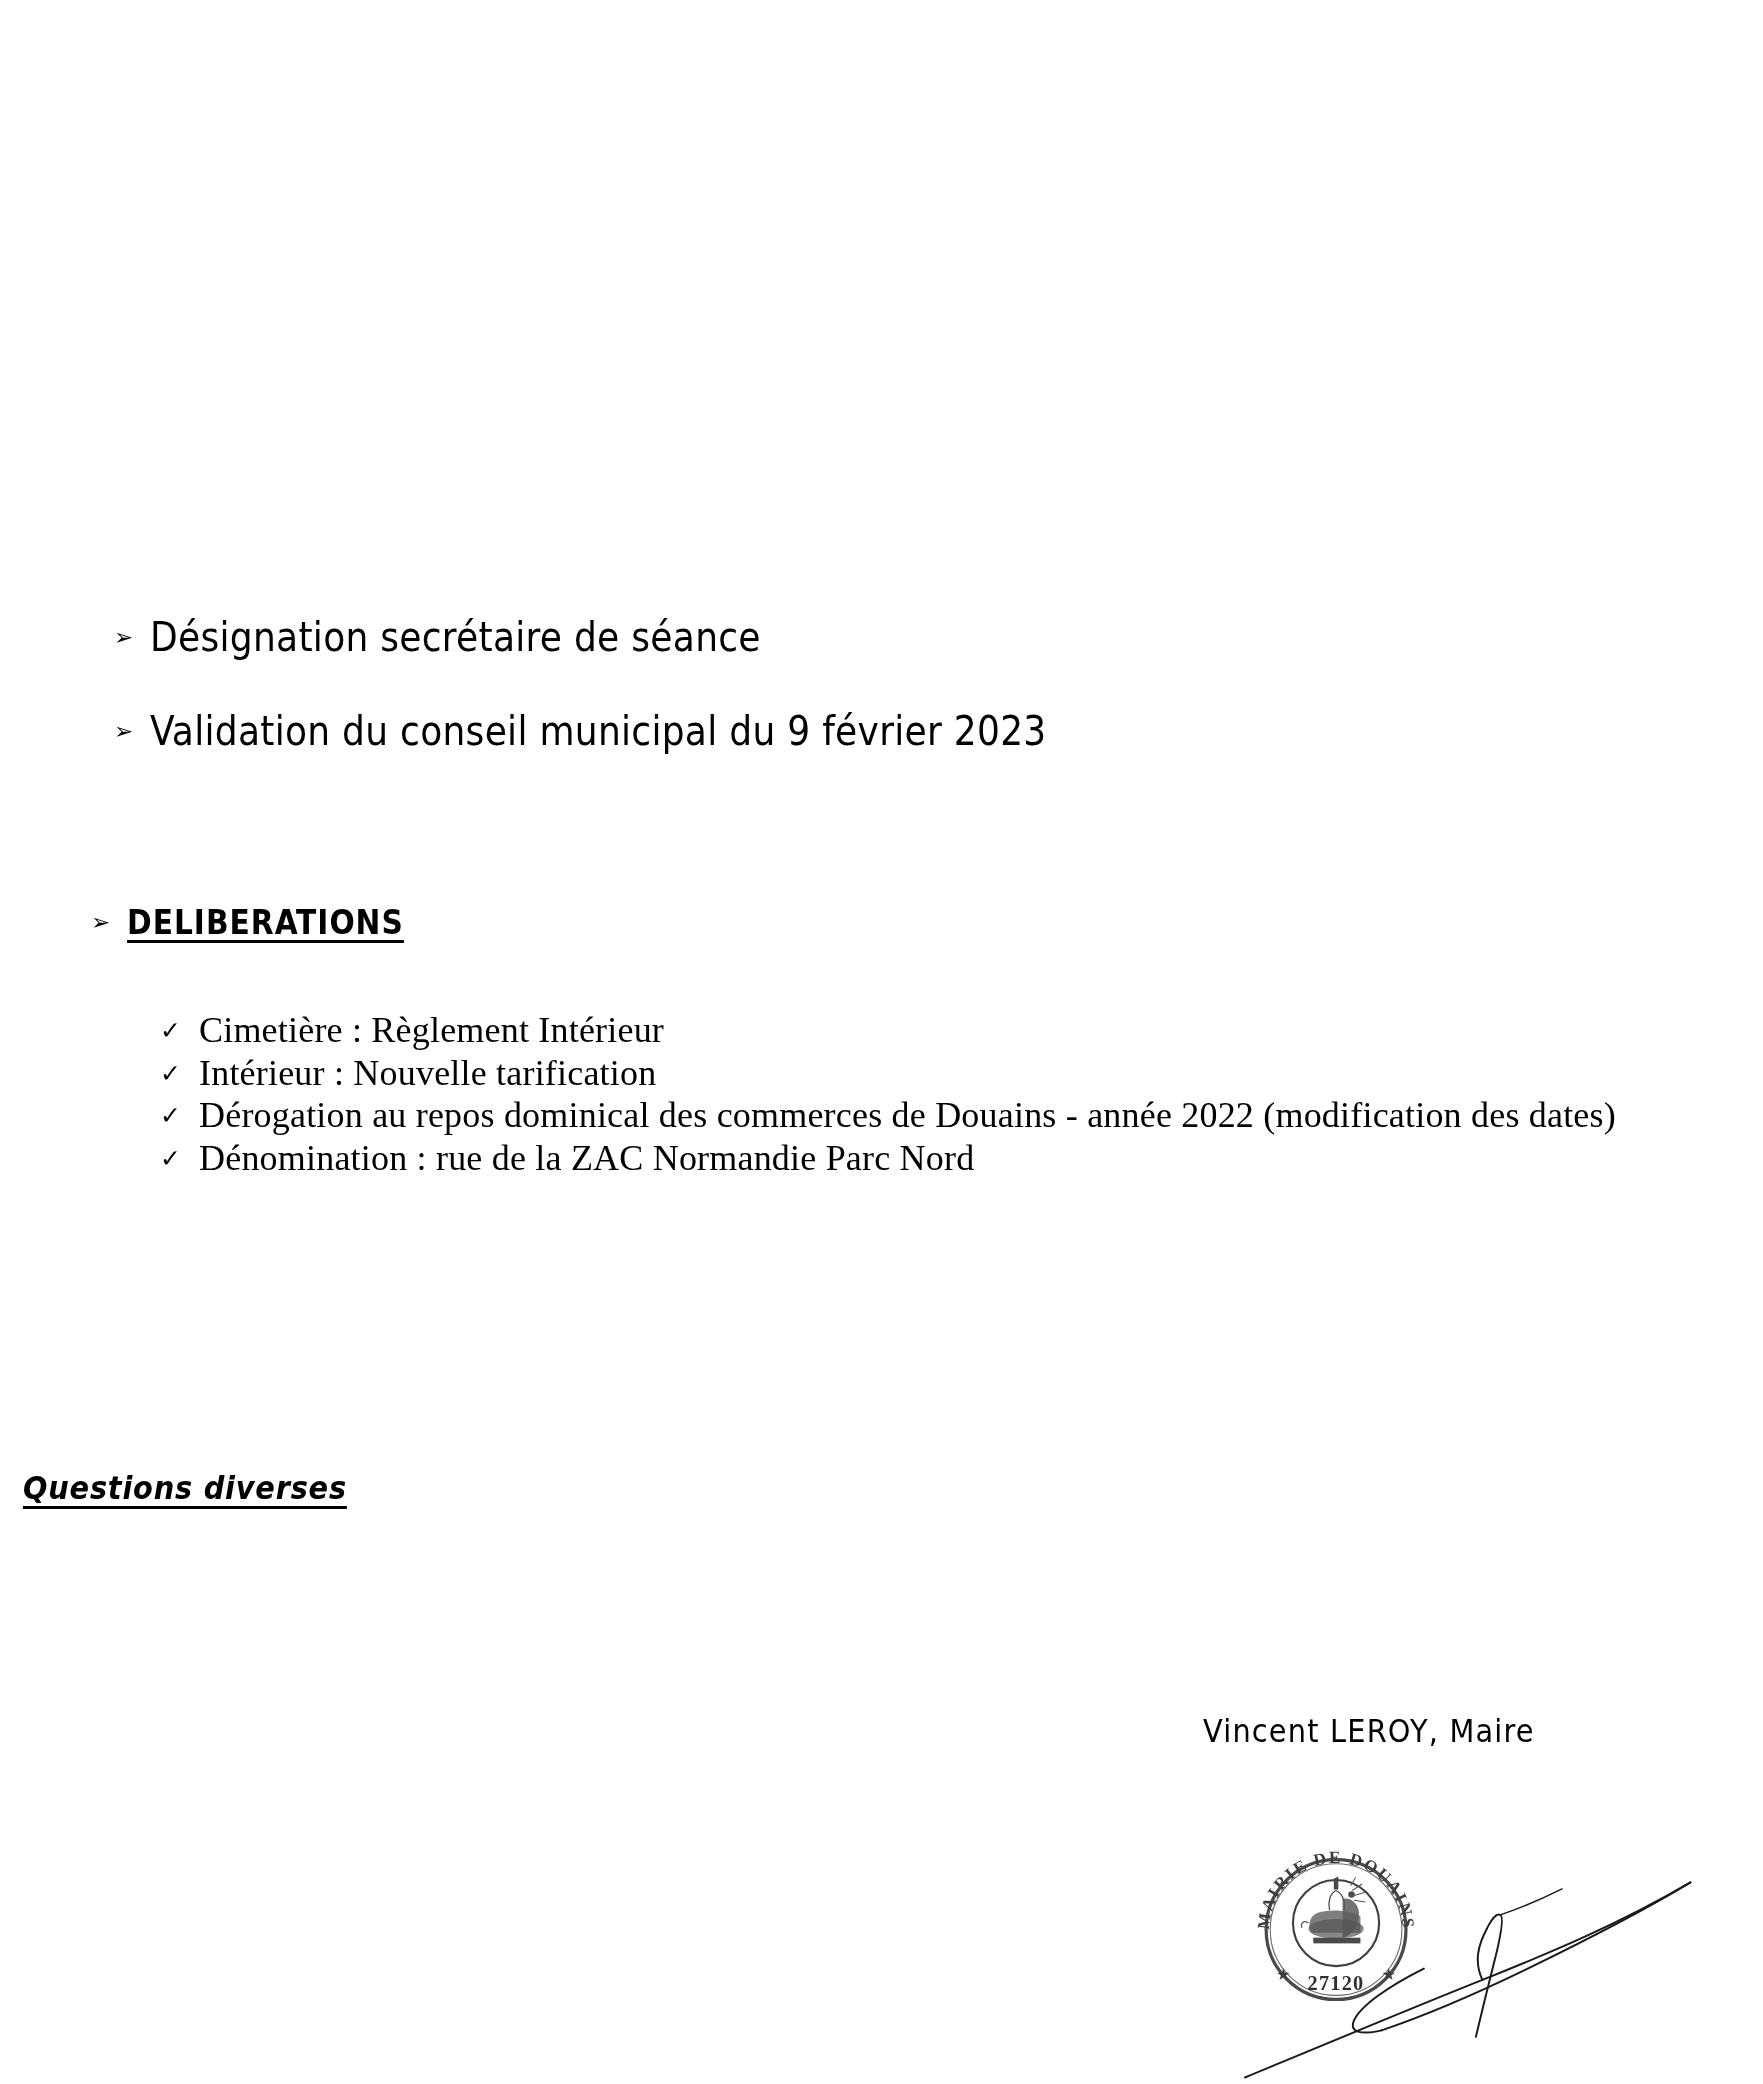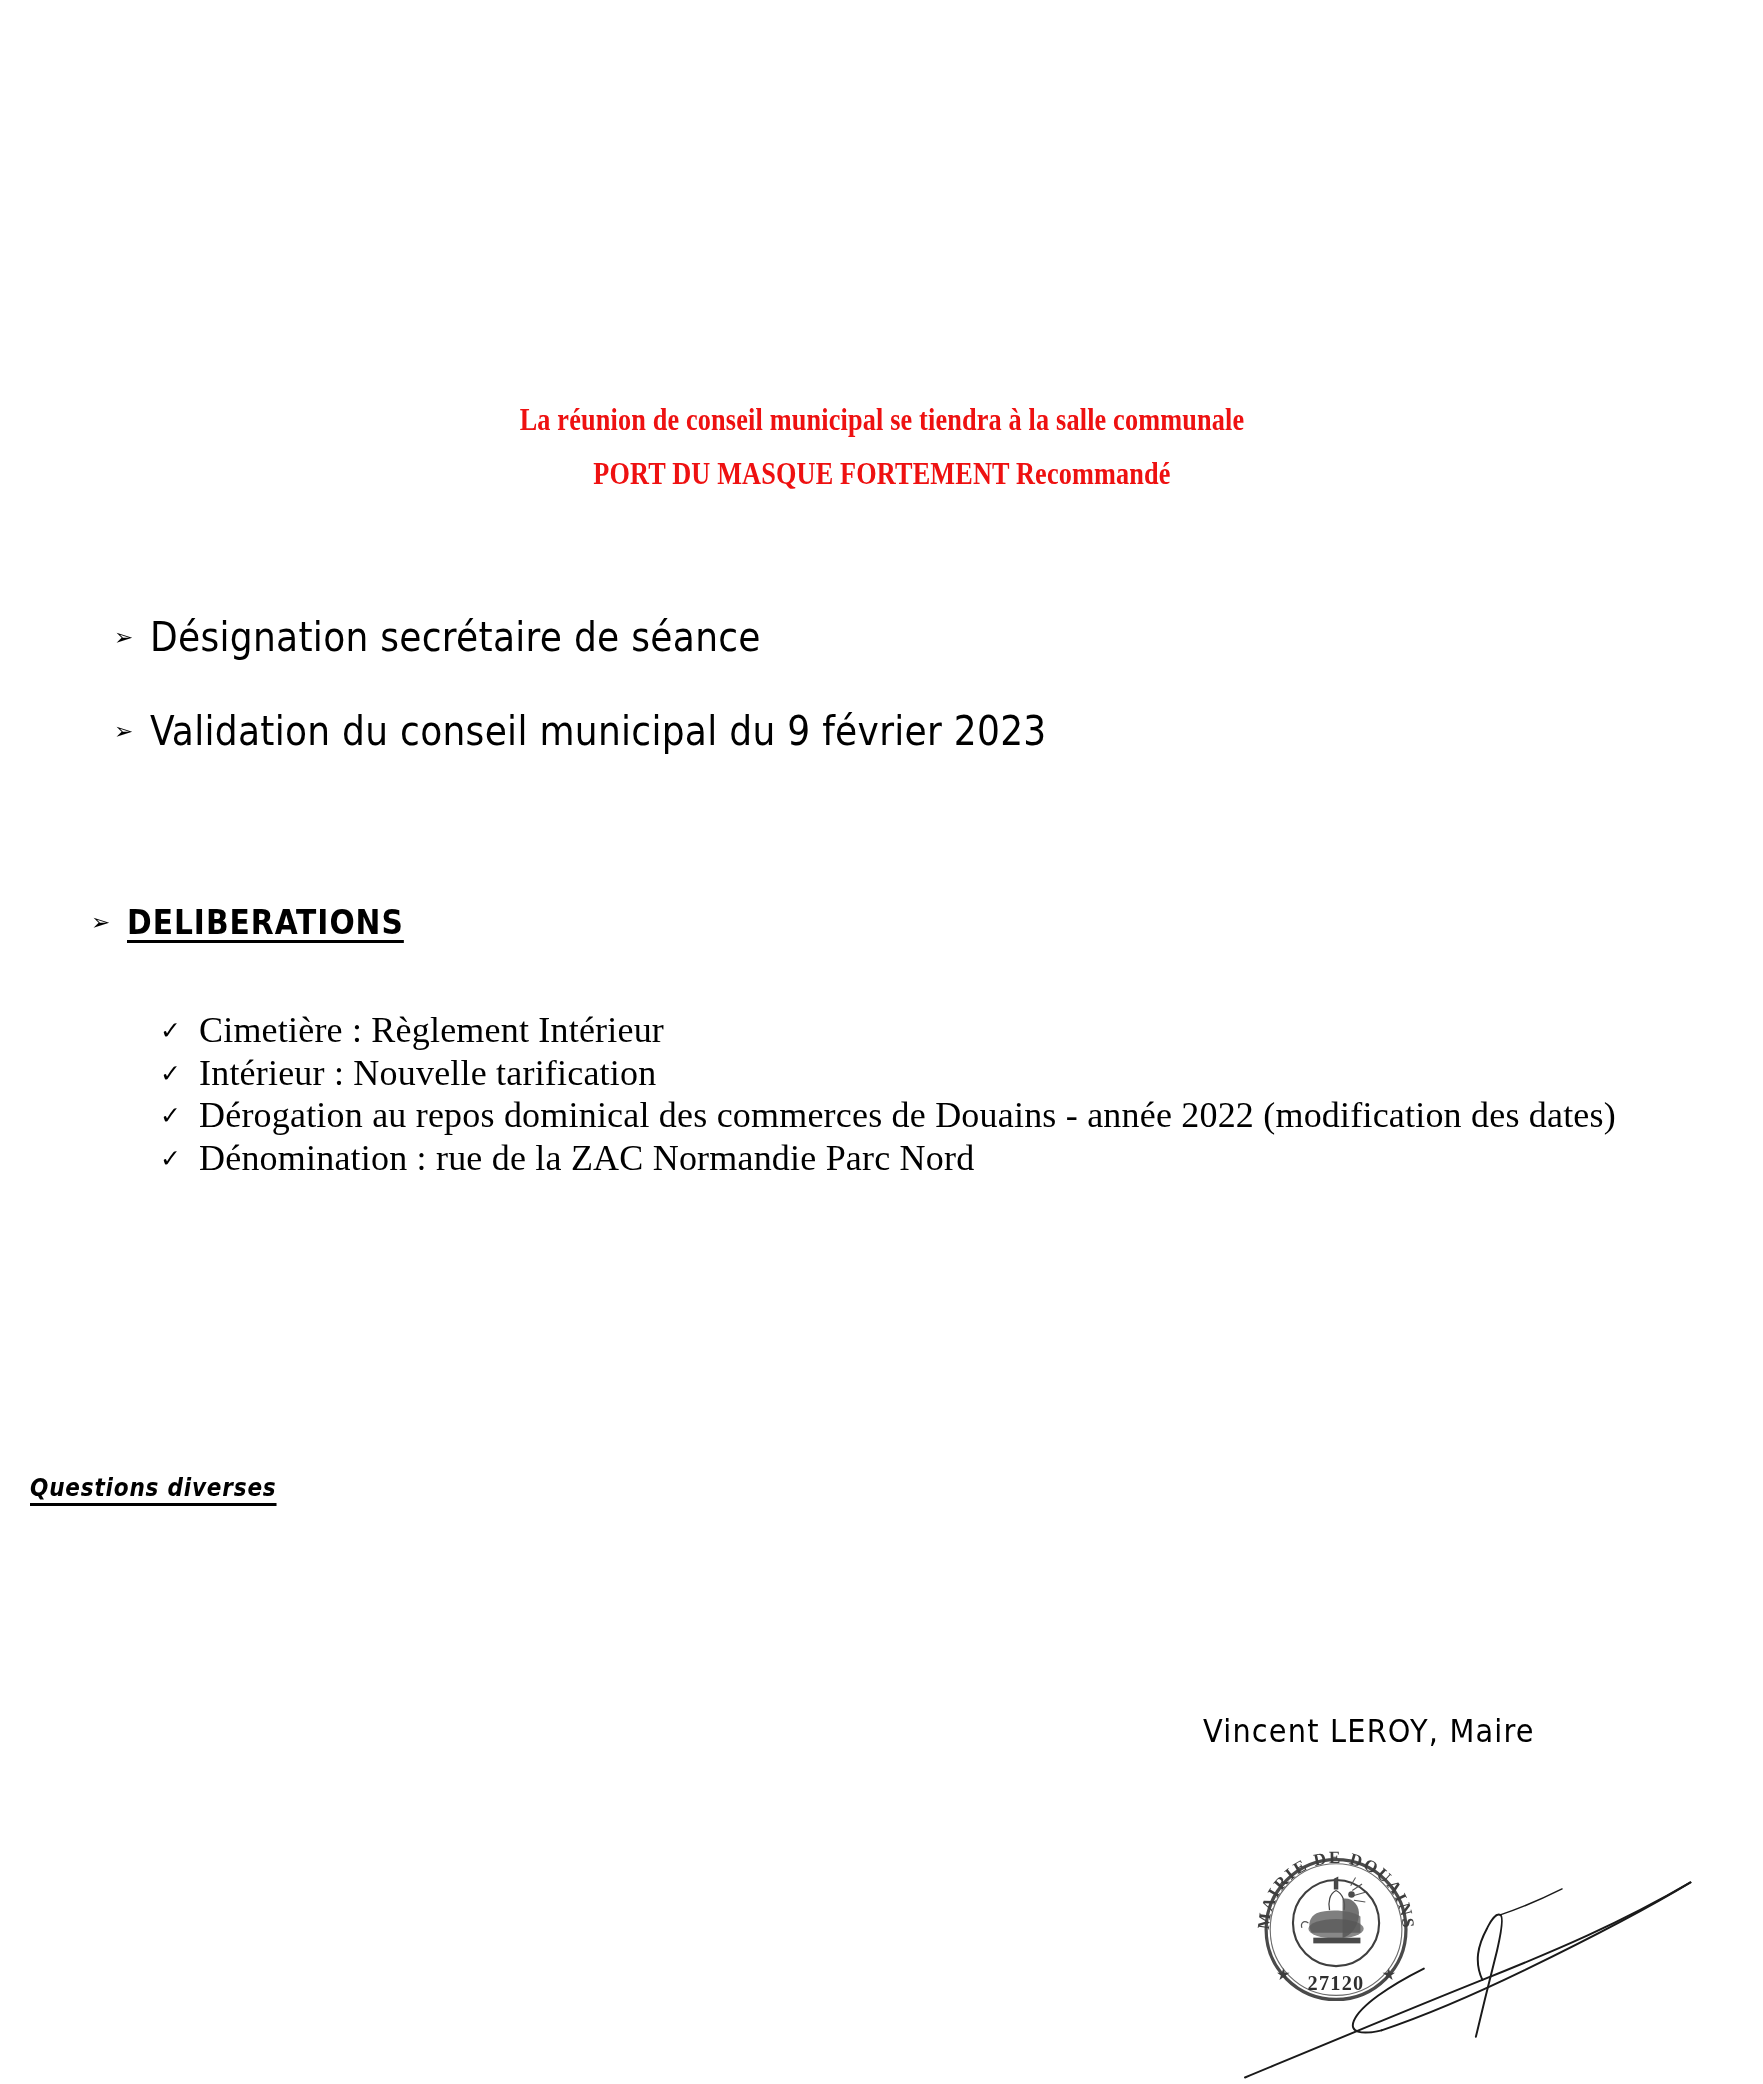--- a/index.html
+++ b/index.html
@@ -155,29 +155,28 @@
     text-align: justify;
     text-align-last: left;
     width: 1457px;
   }
 
   .questions {
     position: absolute;
     left: 23px;
     top: 1466px;
     font-family: "DejaVu Sans Condensed", "Liberation Sans", sans-serif;
-    font-size: 24px;
+    font-size: 32px;
     line-height: 44px;
     font-weight: bold;
     font-style: italic;
     text-decoration: underline;
     text-underline-offset: 6.5px;
     text-decoration-thickness: 3.3px;
     letter-spacing: 0.8px;
-    margin-left: 7px;
   }
 
   .signature-name {
     position: absolute;
     left: 1203px;
     top: 1710px;
     font-family: "DejaVu Sans Condensed", "Liberation Sans", sans-serif;
     font-size: 32px;
     line-height: 42px;
     letter-spacing: 1.2px;
@@ -193,24 +192,20 @@
     height: 252px;
   }
   .seal-svg { display: block; }
 </style>
 </head>
 <body>
 
 <div class="page">
 
 
-  <div class="red-block">
-    <div class="t-red" style="color: rgb(238, 17, 17);">La réunion de conseil municipal se tiendra à la salle communale</div>
-    <div class="t-red" style="color: rgb(238, 17, 17);">PORT DU MASQUE FORTEMENT Recommandé</div>
-  </div>
 
   <div class="arrow-item" style="left:114px; top:619px;">
     <span class="arrow-glyph">➢</span>
     <span class="arrow-text">Désignation secrétaire de séance</span>
   </div>
 
   <div class="arrow-item" style="left:114px; top:713px;">
     <span class="arrow-glyph">➢</span>
     <span class="arrow-text">Validation du conseil municipal du 9 février 2023</span>
   </div>

